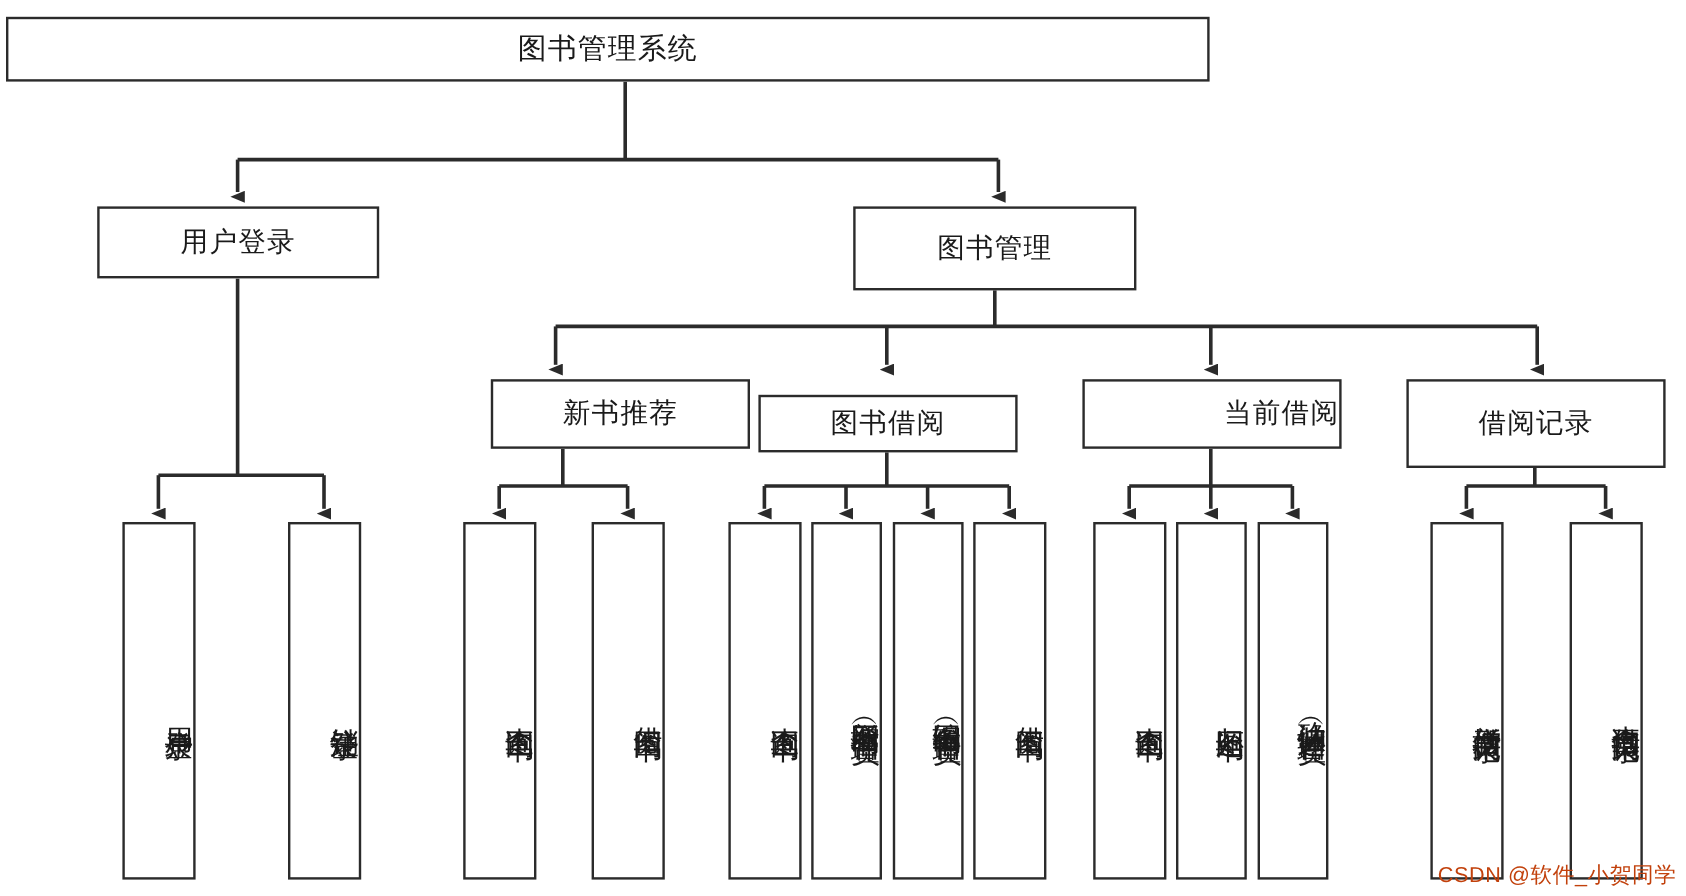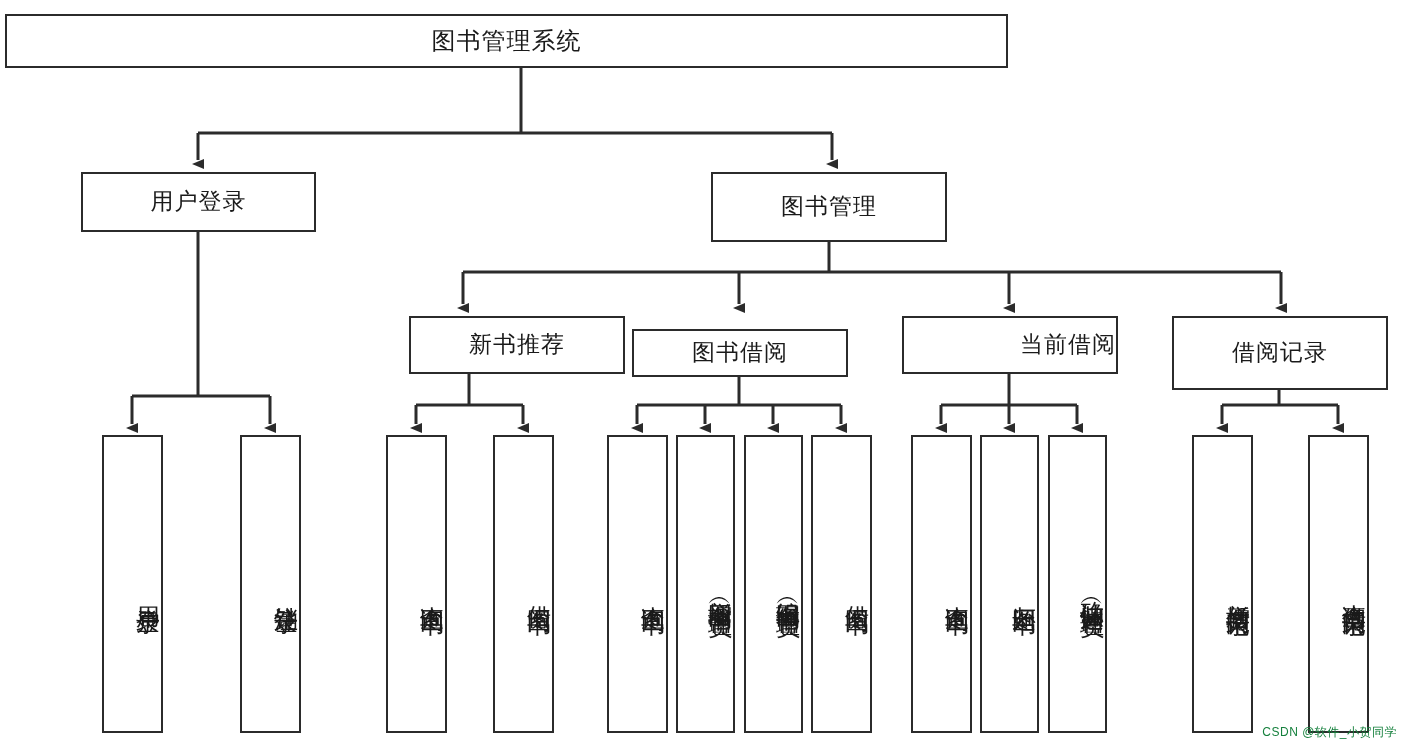--- a/index.html
+++ b/index.html
@@ -55,22 +55,22 @@
   }
   .node.vert .vtext {
     writing-mode: vertical-rl;
     text-orientation: upright;
     display: block;
   }
   .watermark {
     position: absolute;
     right: 8px;
     bottom: 6px;
-    font-size: 12px;
-    color: #15803d;
+    font-size: 18px;
+    color: #c2410c;
     letter-spacing: 0.5px;
     white-space: nowrap;
   }
 </style>
 </head>
 <body>
 
 <div id="canvas">
 
   <svg id="wires" viewBox="0 0 1405 747" xmlns="http://www.w3.org/2000/svg">

